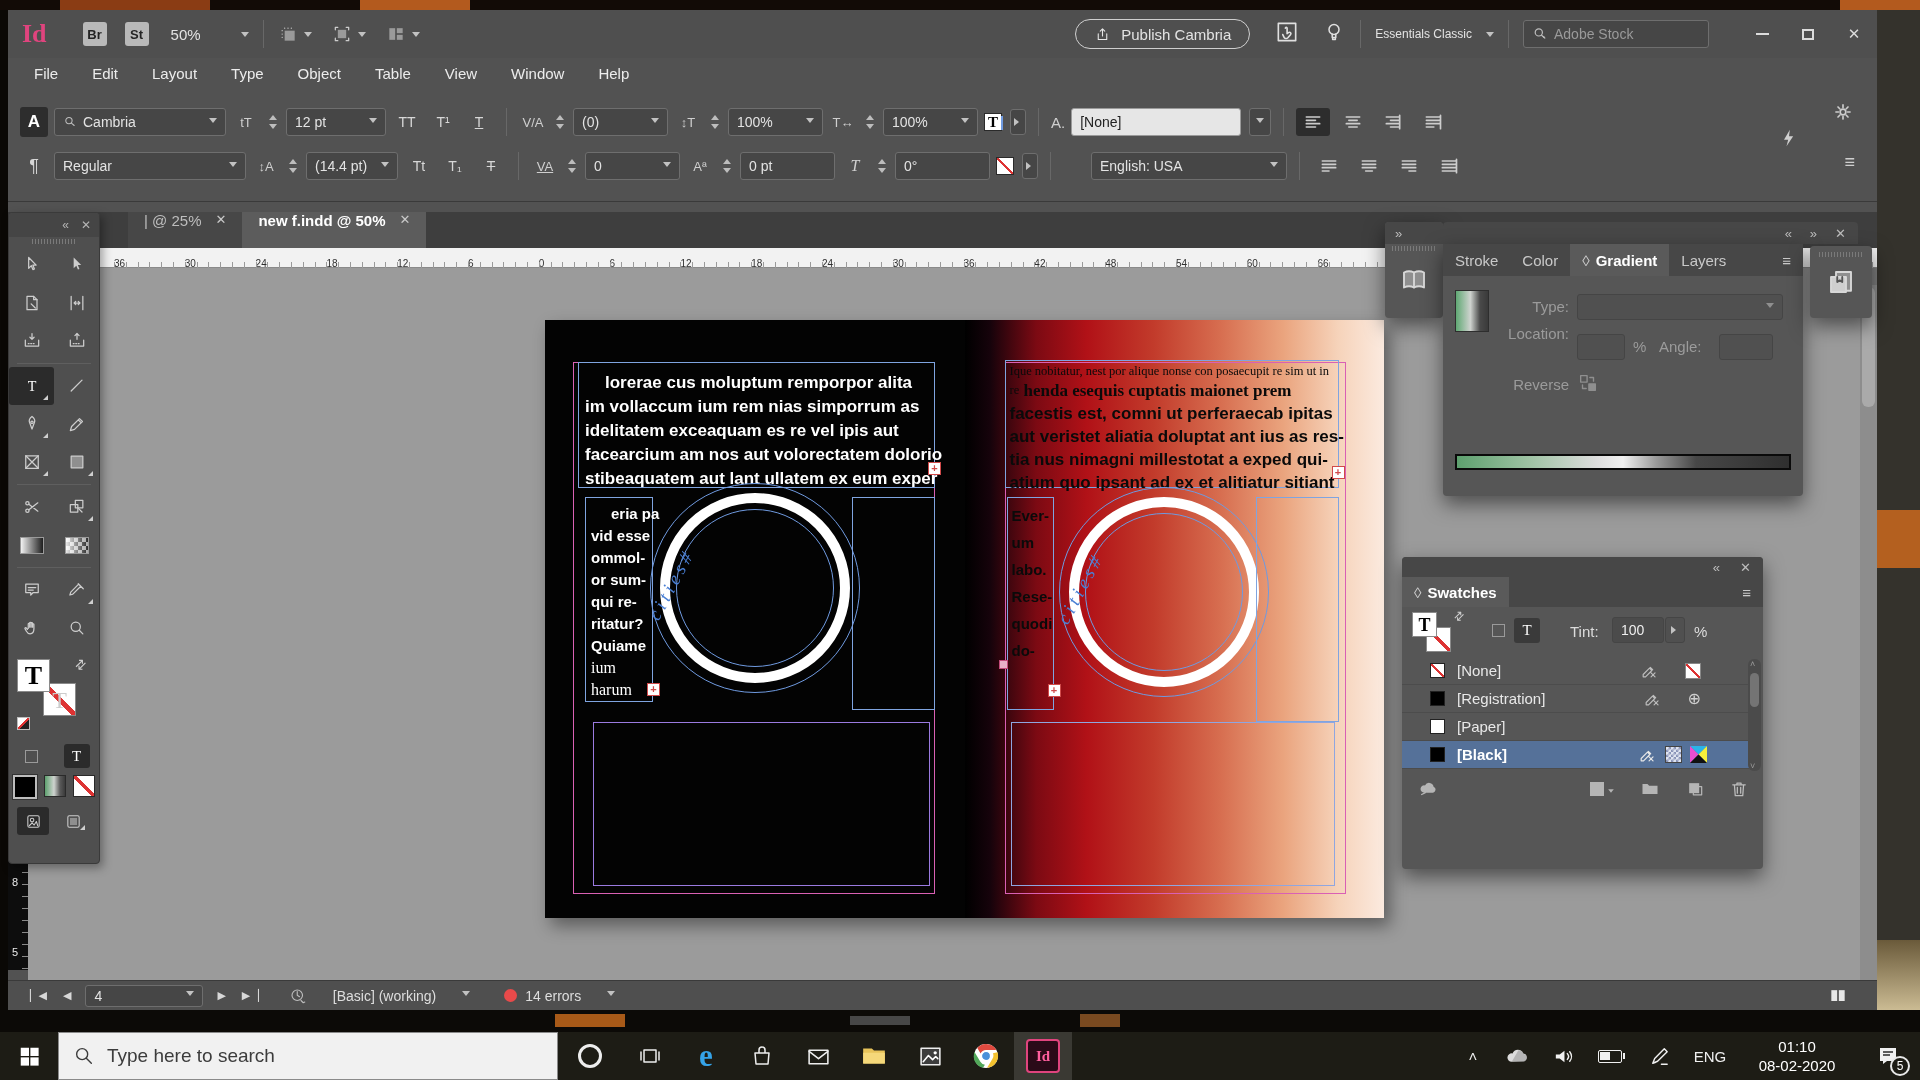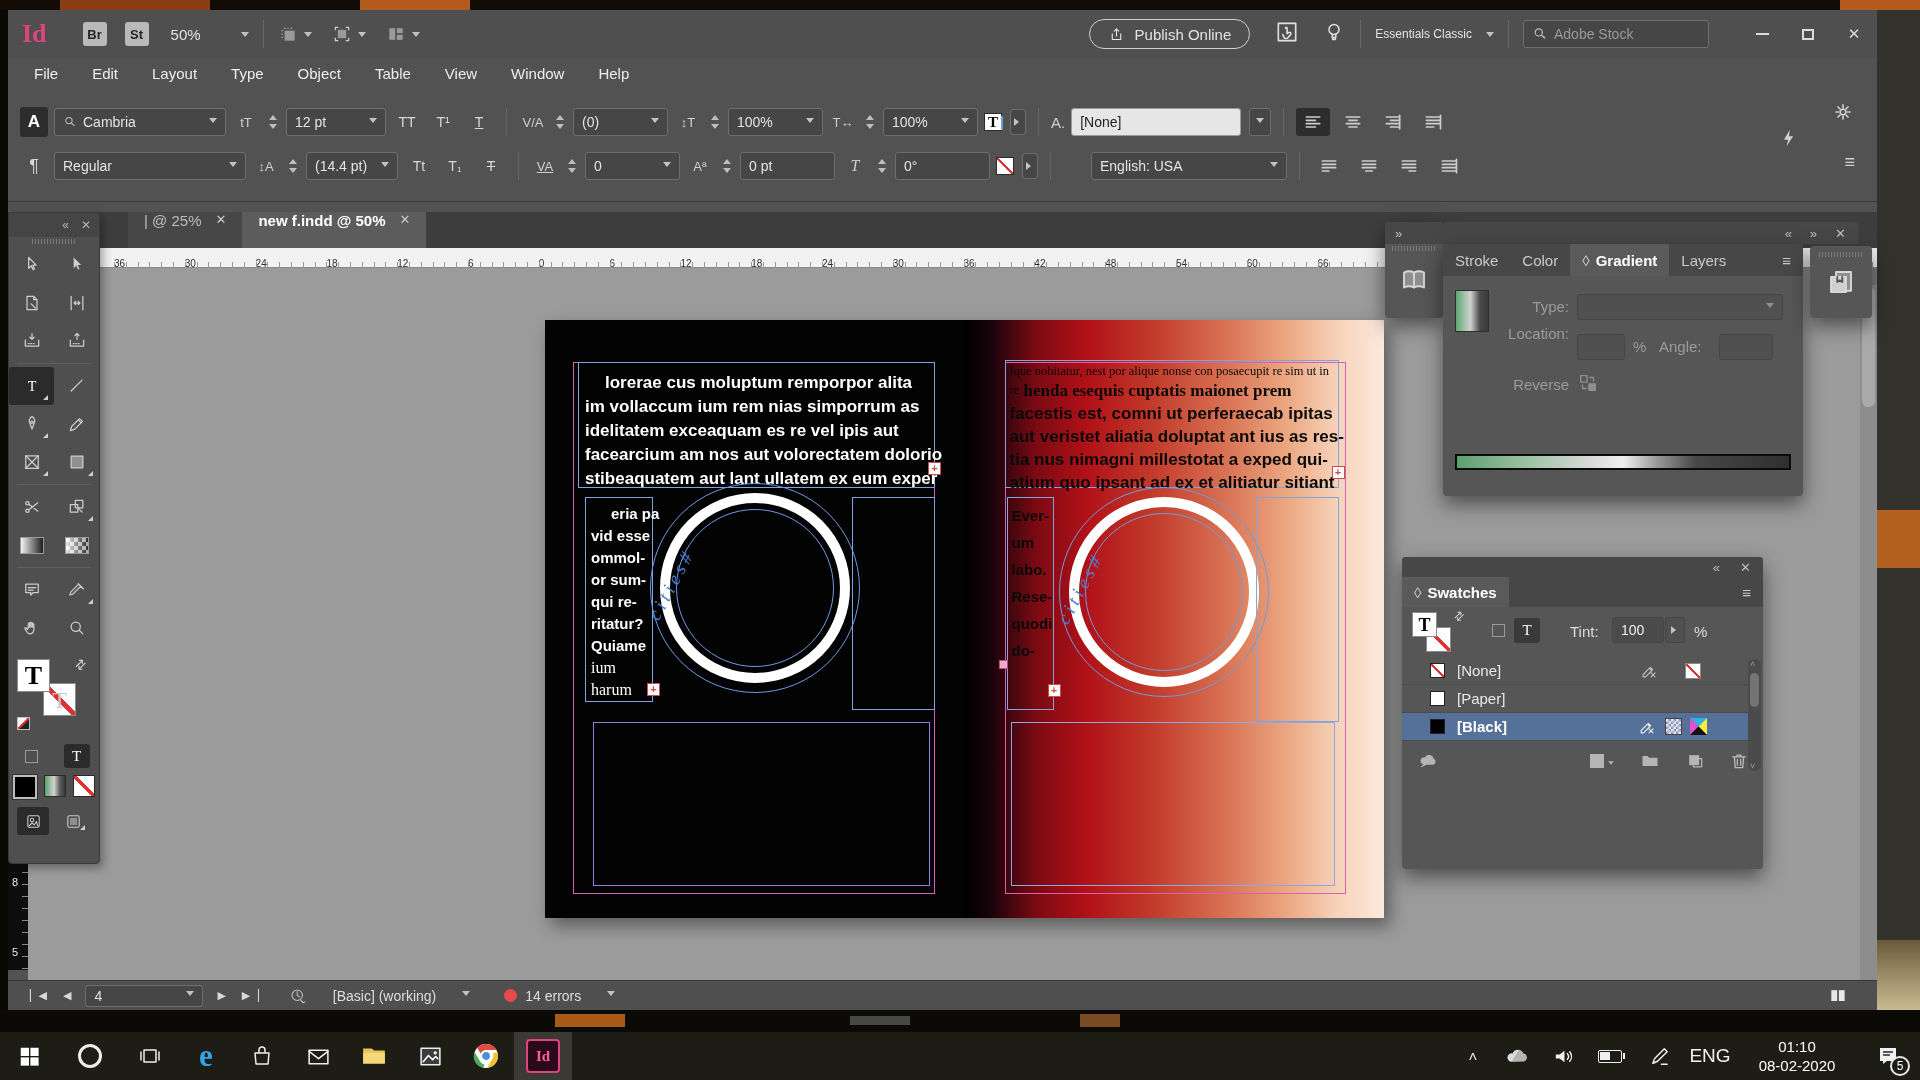--- a/index.html
+++ b/index.html
@@ -87,21 +87,21 @@
 .swchip{width:15px;height:15px;border:1px solid #222;background:#000;flex:none;position:relative}
 .rowicons{position:absolute;right:48px;display:flex;gap:26px;align-items:center}
 
 #statusbar{position:absolute;left:0;top:970px;width:100%;height:30px;background:#4f4f4f;border-top:1px solid #3a3a3a;display:flex;align-items:center;padding-left:22px;gap:8px;font-size:14px;color:#dedede}
 .navg{font-size:11px;color:#d8d8d8}
 
 #taskbar{position:absolute;left:0;top:1032px;width:1920px;height:48px;background:#1d1c15;display:flex;align-items:stretch;z-index:50}
 .tbbtn{display:flex;align-items:center;justify-content:center}
 #tb-search{width:500px;background:#f1f1f1;border:1px solid #8a8a8a;display:flex;align-items:center;gap:12px;padding-left:14px;color:#3c3c3c;font-size:19px}
 .appico{width:56px;display:flex;align-items:center;justify-content:center}
-.traytxt{font-size:19px;color:#f0f0f0}
+.traytxt{font-size:15px;color:#f0f0f0}
 #clock{display:flex;flex-direction:column;align-items:center;justify-content:center;line-height:19px;font-size:15px;color:#fff;width:118px}
 </style>
 </head>
 <body>
 
 <div class="abs" style="left:0;top:0;width:1920px;height:10px;background:#120b06">
   <div class="abs" style="left:60px;top:0;width:150px;height:10px;background:#8a3c14"></div>
   <div class="abs" style="left:360px;top:0;width:110px;height:10px;background:#b35a1e"></div>
   <div class="abs" style="left:1840px;top:0;width:80px;height:10px;background:#b35a1e"></div>
 </div>
@@ -153,21 +153,21 @@
         </svg>
       <span class="cvd"></span>
     </span>
 
     <span class="grow"></span>
 
     <span class="flex" style="height:30px;border:1px solid #cfcfcf;border-radius:16px;padding:0 18px;gap:10px;font-size:15px">
       <svg class="ti" viewBox="0 0 24 24" style="width:17px;height:17px;stroke:#e8e8e8">
           <path d="M6 11v8h12v-8M12 14V4M8.8 7.2L12 4l3.2 3.2"></path>
         </svg>
-      <span>Publish Online</span>
+      <span>Publish Cambria</span>
     </span>
     <span style="width:24px"></span>
     <span>
       <svg class="ti" viewBox="0 0 24 24" style="width:26px;height:26px;stroke:#e0e0e0">
           <rect x="4" y="4" width="16" height="16"></rect>
           <path d="M10.5 8.5c0-1.1 1.6-1.1 1.6 0v5l1.2-.9c1.7-1.1 3 .7 1.9 1.9l-2.4 2.8c-1 1.1-3 .9-3.6-.5l-1.1-2.4"></path>
         </svg>
     </span>
     <span style="width:22px"></span>
     <span>
@@ -807,20 +807,30 @@
         <span class="rowicons">
           <svg class="si" viewBox="0 0 24 24" style="width:19px;height:19px">
               <path d="M4 17l8-8 3 3-8 8H4zM13 8l3 3M14 15l5 5M19 15l-5 5"></path>
             </svg>
           <span style="width:16px;height:16px;background:#fff;border:1px solid #888;position:relative;display:inline-block">
               <span class="slash"></span>
             </span>
         </span>
       </div>
       <div class="swrow">
+        <span class="swchip"></span>
+        <span>[Registration]</span>
+        <span class="rowicons">
+          <svg class="si" viewBox="0 0 24 24" style="width:19px;height:19px">
+              <path d="M4 17l8-8 3 3-8 8H4zM13 8l3 3M14 15l5 5M19 15l-5 5"></path>
+            </svg>
+          <span style="font-size:16px;color:#cfcfcf;line-height:16px">⊕</span>
+        </span>
+      </div>
+      <div class="swrow">
         <span class="swchip" style="background:#fff"></span>
         <span>[Paper]</span>
       </div>
       <div class="swrow sel">
         <span class="swchip"></span>
         <span>[Black]</span>
         <span class="rowicons" style="right:42px;gap:8px">
           <svg class="si" viewBox="0 0 24 24" style="width:19px;height:19px;stroke:#e8e8e8">
               <path d="M4 17l8-8 3 3-8 8H4zM13 8l3 3M14 15l5 5M19 15l-5 5"></path>
             </svg>
@@ -894,20 +904,27 @@
 
 <div id="taskbar">
   <span class="tbbtn" style="width:58px">
     <svg viewBox="0 0 24 24" style="width:22px;height:22px">
         <rect x="3" y="3" width="9" height="9" fill="#fff"></rect>
         <rect x="13.5" y="3" width="9" height="9" fill="#fff"></rect>
         <rect x="3" y="13.5" width="9" height="9" fill="#fff"></rect>
         <rect x="13.5" y="13.5" width="9" height="9" fill="#fff"></rect>
       </svg>
   </span>
+  <div id="tb-search">
+    <svg class="si" viewBox="0 0 24 24" style="width:22px;height:22px;stroke:#3c3c3c">
+        <circle cx="10" cy="10" r="6"></circle>
+        <path d="M14.5 14.5L20 20"></path>
+      </svg>
+    <span>Type here to search</span>
+  </div>
   <span class="appico" style="width:64px">
       <span style="width:24px;height:24px;border:3px solid #ededed;border-radius:50%;display:block"></span>
     </span>
   <span class="appico">
       <svg class="si" viewBox="0 0 24 24" style="width:24px;height:24px;stroke:#ededed">
         <rect x="6" y="6" width="12" height="12"></rect>
         <path d="M3 8v8M21 8v8"></path>
       </svg>
     </span>
   <span class="appico">

